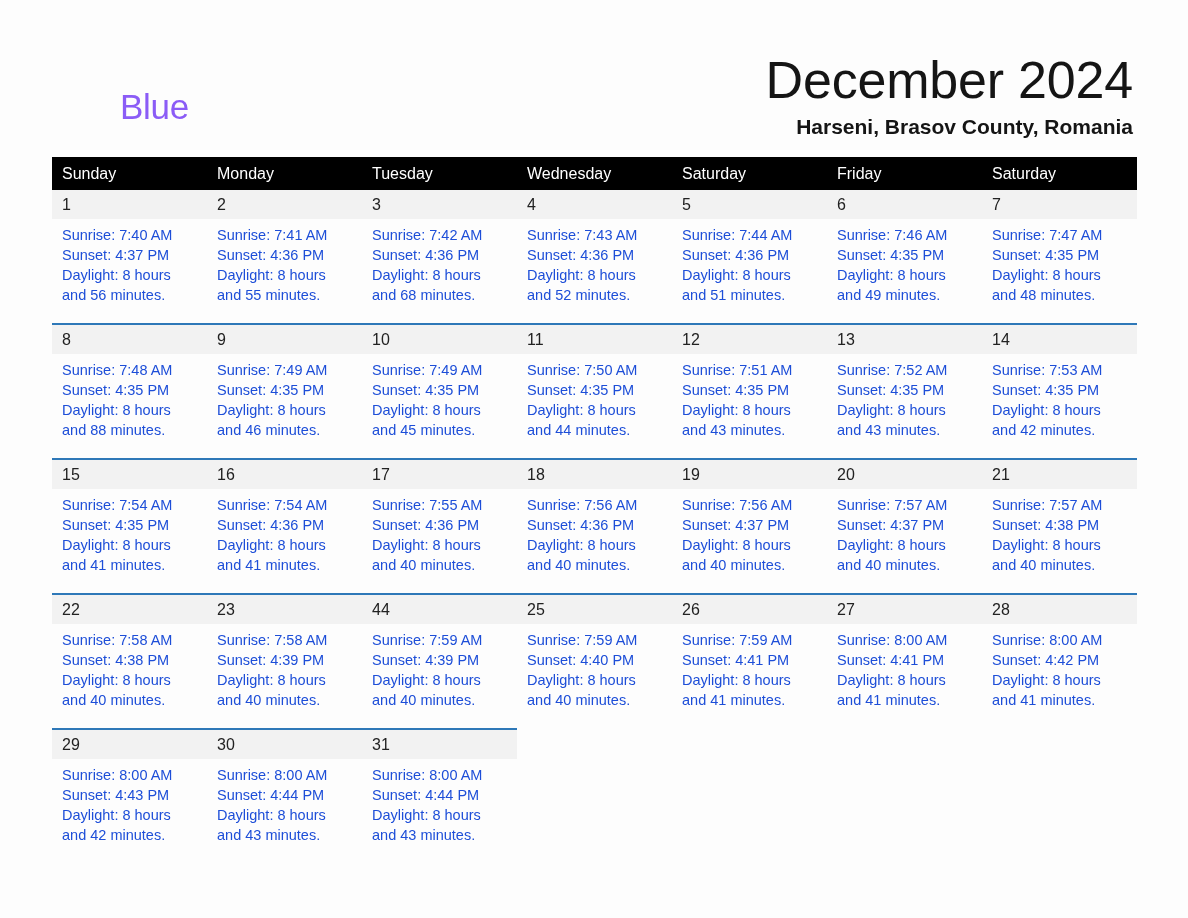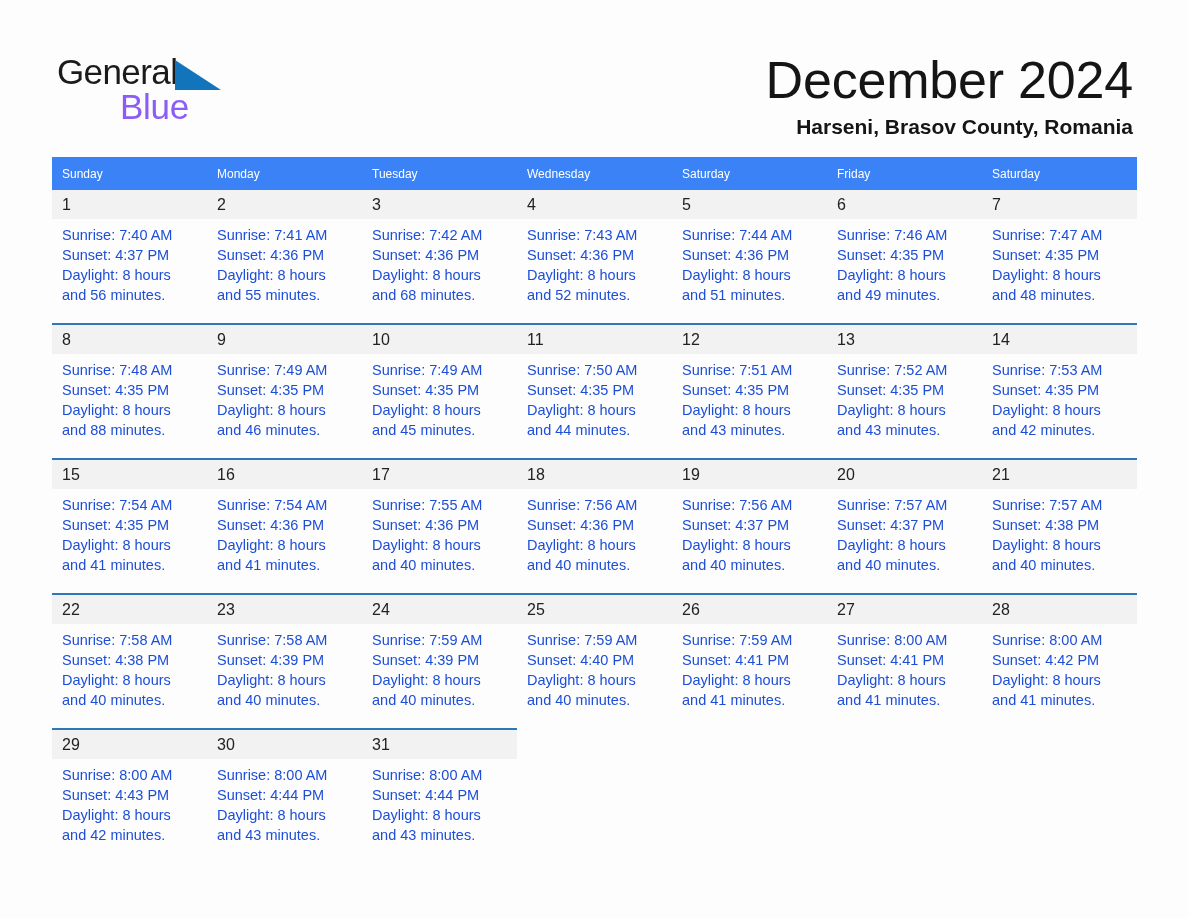--- a/index.html
+++ b/index.html
@@ -93,23 +93,23 @@
     left: 52px;
     top: 157px;
     width: 1085px;
   }
   .cal-table {
     width: 1085px;
     border-collapse: collapse;
     table-layout: fixed;
   }
   .cal-table th {
-    background: #3b82f6;
+    background: #000000;
     color: #ffffff;
-    font-size: 12px;
+    font-size: 16px;
     font-weight: normal;
     text-align: left;
     padding: 7px 0 7px 10px;
     height: 19px;
     box-sizing: content-box;
   }
   .cal-table td {
     vertical-align: top;
     padding: 0;
     border-top: 2px solid #2e78b8;
@@ -143,25 +143,20 @@
   }
 </style>
 </head>
 <body>
 
 <div class="page">
 
   <div class="header">
 
     <div class="logo">
-      <div class="logo-row1">
-        <span class="logo-general">General</span><span class="logo-tri"><svg width="46" height="30" viewBox="0 0 46 30">
-              <polygon points="0,0 46,30 0,30" fill="#1275bc"></polygon>
-            </svg></span>
-      </div>
       <div class="logo-blue">Blue</div>
     </div>
 
     <div class="title">December 2024</div>
     <div class="subtitle">Harseni, Brasov County, Romania</div>
   </div>
 
   <div class="calendar">
     <table class="cal-table">
       <thead>
@@ -388,21 +383,21 @@
           <td>
             <div class="daynum">23</div>
             <div class="info">
               <div>Sunrise: 7:58 AM</div>
               <div>Sunset: 4:39 PM</div>
               <div>Daylight: 8 hours</div>
               <div>and 40 minutes.</div>
             </div>
           </td>
           <td>
-            <div class="daynum">24</div>
+            <div class="daynum">44</div>
             <div class="info">
               <div>Sunrise: 7:59 AM</div>
               <div>Sunset: 4:39 PM</div>
               <div>Daylight: 8 hours</div>
               <div>and 40 minutes.</div>
             </div>
           </td>
           <td>
             <div class="daynum">25</div>
             <div class="info">

